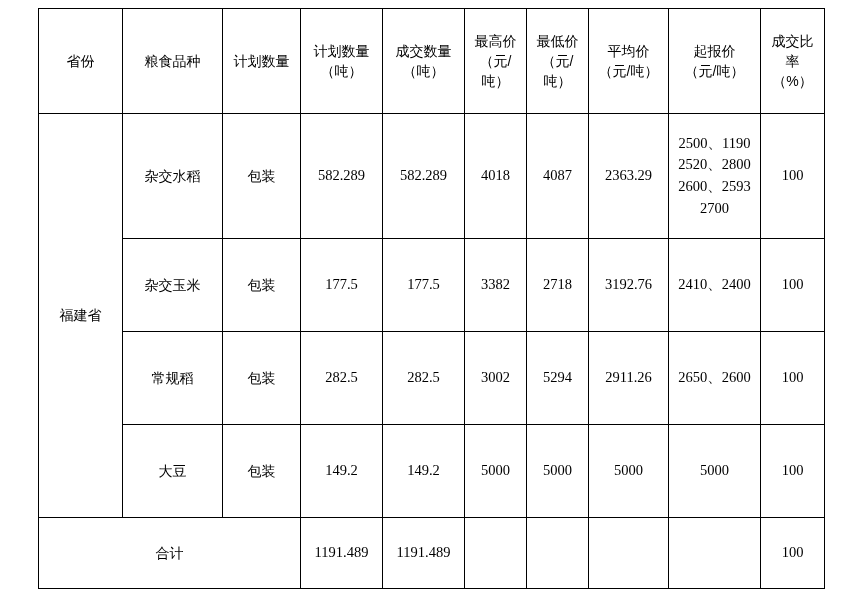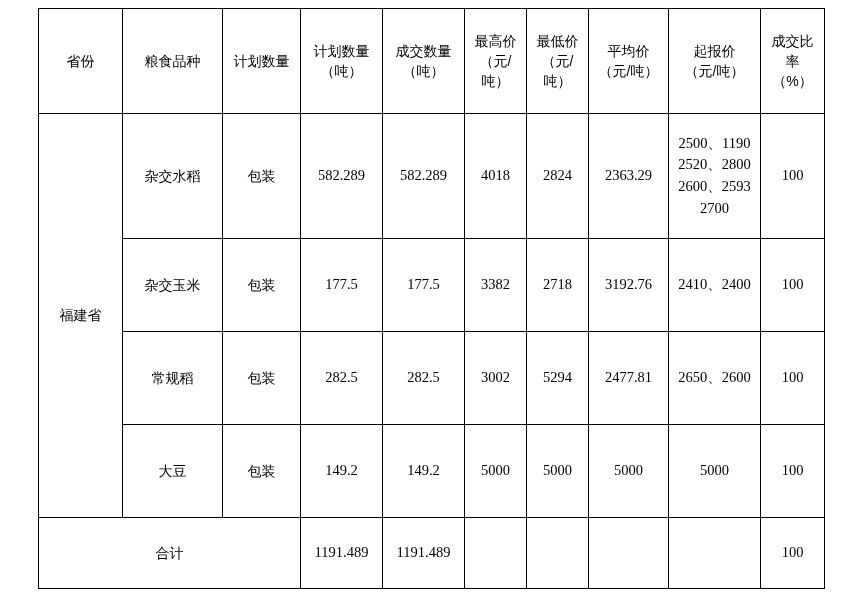--- a/index.html
+++ b/index.html
@@ -143,21 +143,21 @@
       </tr>
     </thead>
     <tbody>
       <tr>
         <td class="province-cell" rowspan="4">福建省</td>
         <td class="row-tall">杂交水稻</td>
         <td>包装</td>
         <td class="num">582.289</td>
         <td class="num">582.289</td>
         <td class="num">4018</td>
-        <td class="num">2824</td>
+        <td class="num">4087</td>
         <td class="num">2363.29</td>
         <td>
           <span class="start-multi num">2500、1190</span>
           <span class="start-multi num">2520、2800</span>
           <span class="start-multi num">2600、2593</span>
           <span class="start-multi num">2700</span>
         </td>
         <td class="num">100</td>
       </tr>
       <tr>
@@ -173,21 +173,21 @@
         </td>
         <td class="num">100</td>
       </tr>
       <tr>
         <td class="row-mid">常规稻</td>
         <td>包装</td>
         <td class="num">282.5</td>
         <td class="num">282.5</td>
         <td class="num">3002</td>
         <td class="num">5294</td>
-        <td class="num">2477.81</td>
+        <td class="num">2911.26</td>
         <td>
           <span class="start-multi num">2650、2600</span>
         </td>
         <td class="num">100</td>
       </tr>
       <tr>
         <td class="row-mid">大豆</td>
         <td>包装</td>
         <td class="num">149.2</td>
         <td class="num">149.2</td>

